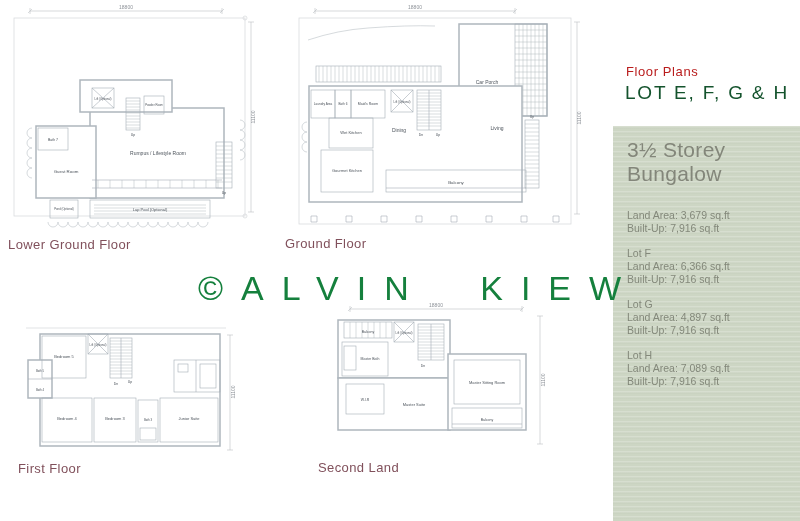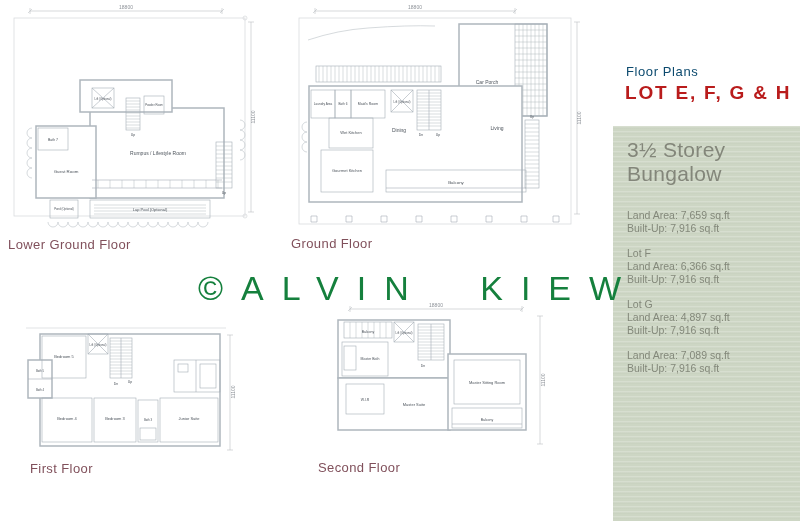--- a/index.html
+++ b/index.html
@@ -13,30 +13,30 @@
   .boundary{fill:none;stroke:#d9dcde;stroke-width:0.8;}
   .dim{fill:none;stroke:#bcc1c5;stroke-width:0.6;}
   .dimtext{fill:#8d9298;font-size:5px;}
   .wavy{fill:none;stroke:#c4cacf;stroke-width:0.7;}
   .t5{font-size:5px;} .t45{font-size:4.4px;} .t4{font-size:4px;}
   .t35{font-size:3.5px;} .t3{font-size:3.1px;} .t28{font-size:2.8px;}
   .mid{text-anchor:middle;}
   .plan-title{position:absolute;z-index:2;color:#80505b;
               font-size:13px;letter-spacing:0.4px;}
   .pt1{left:8px;top:237px;width:252px;}
-  .pt2{left:291px;top:236px;width:292px;}
-  .pt3{left:30px;top:461px;width:230px;}
+  .pt2{left:285px;top:236px;width:292px;}
+  .pt3{left:18px;top:461px;width:230px;}
   .pt4{left:318px;top:460px;width:240px;}
   .watermark{position:absolute;left:198px;top:269px;z-index:3;font-size:34px;
              letter-spacing:18px;word-spacing:26px;color:#15803d;white-space:nowrap;
              pointer-events:none;}
-  .eyebrow{position:absolute;left:626px;top:64px;font-size:13px;color:#0c4a6e;
+  .eyebrow{position:absolute;left:626px;top:64px;font-size:13px;color:#b91c1c;
            letter-spacing:0.6px;z-index:4;}
-  .lot-heading{position:absolute;left:625px;top:82px;font-size:19px;color:#b91c1c;
-               letter-spacing:1.8px;z-index:4;font-weight:bold;}
+  .lot-heading{position:absolute;left:625px;top:82px;font-size:19px;color:#14532d;
+               letter-spacing:1.8px;z-index:4;}
   .panel{position:absolute;left:613px;top:126px;width:187px;height:395px;z-index:2;
          background-color:#cdd6c4;
          background-image:repeating-linear-gradient(180deg,
             rgba(255,255,255,0.20) 0px, rgba(255,255,255,0.20) 1px,
             rgba(96,108,88,0.05) 2px, rgba(255,255,255,0.0) 3px, rgba(255,255,255,0.0) 5px);
          box-sizing:border-box;padding:12px 10px 0 14px;}
   .panel-type{font-size:21px;color:#83867a;letter-spacing:0.3px;}
   .panel-rooms{font-size:11px;color:#9aa18e;margin-top:4px;letter-spacing:0.3px;}
   .lot-block{margin-top:12px;font-size:10.5px;line-height:13px;color:#83887a;}
   .lot-block.first{margin-top:23px;}
@@ -248,43 +248,44 @@
     <text class="t35 mid" x="47" y="105">W.I.R</text>
     <text class="t4 mid" x="96" y="110">Master Suite</text>
     <rect class="thin" x="136" y="64" width="66" height="44"></rect>
     <text class="t4 mid" x="169" y="88">Master Sitting Room</text>
     <g>
       <rect class="thin" x="134" y="112" width="70" height="20"></rect>
       <path class="thin" d="M134,128 H204"></path>
     </g>
     <text class="t35 mid" x="169" y="125">Balcony</text>
   </svg>
-  <div class="plan-title pt4">Second Floor</div>
+  <div class="plan-title pt4">Second Land</div>
 
   <div class="watermark">©ALVIN KIEW</div>
 
   <div class="eyebrow">Floor Plans</div>
   <div class="lot-heading">LOT E, F, G &amp; H</div>
 
   <div class="panel">
     <div class="panel-type">3½ Storey Bungalow</div>
 
     <div class="lot-block first">
-      <div>Land Area: 7,659 sq.ft</div>
+      <div>Land Area: 3,679 sq.ft</div>
       <div>Built-Up: 7,916 sq.ft</div>
     </div>
     <div class="lot-block">
       <div>Lot F</div>
       <div>Land Area: 6,366 sq.ft</div>
       <div>Built-Up: 7,916 sq.ft</div>
     </div>
     <div class="lot-block">
       <div>Lot G</div>
       <div>Land Area: 4,897 sq.ft</div>
       <div>Built-Up: 7,916 sq.ft</div>
     </div>
     <div class="lot-block">
+      <div>Lot H</div>
       <div>Land Area: 7,089 sq.ft</div>
       <div>Built-Up: 7,916 sq.ft</div>
     </div>
   </div>
 
 </div>
 
 </body></html>

